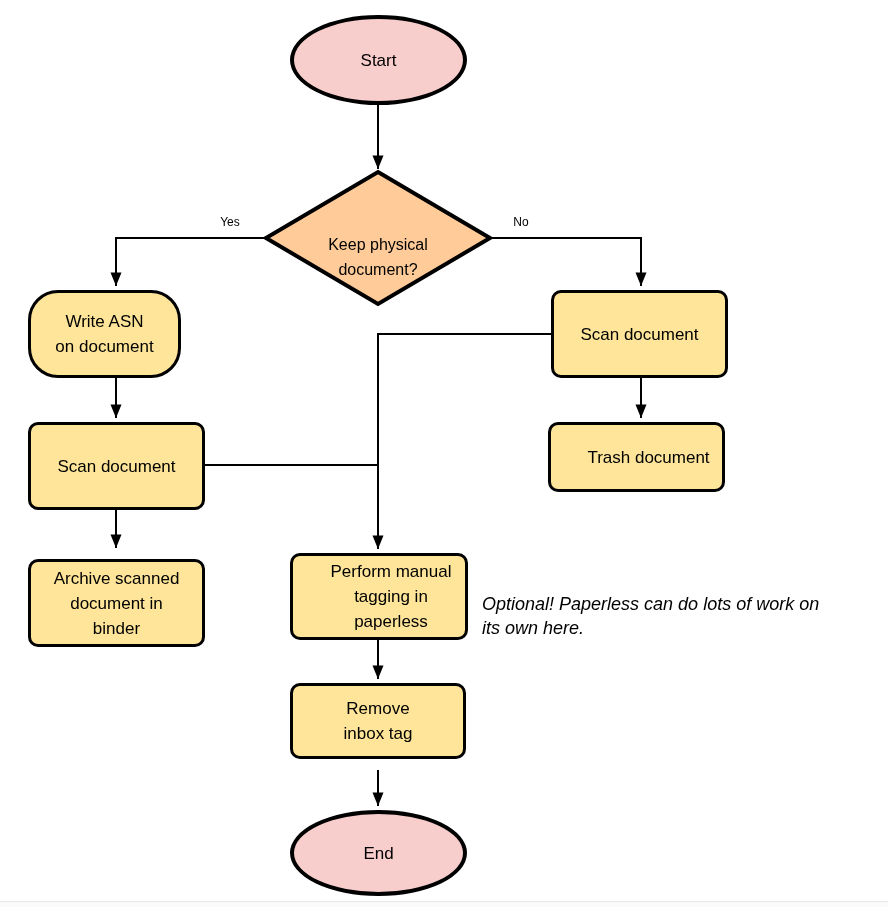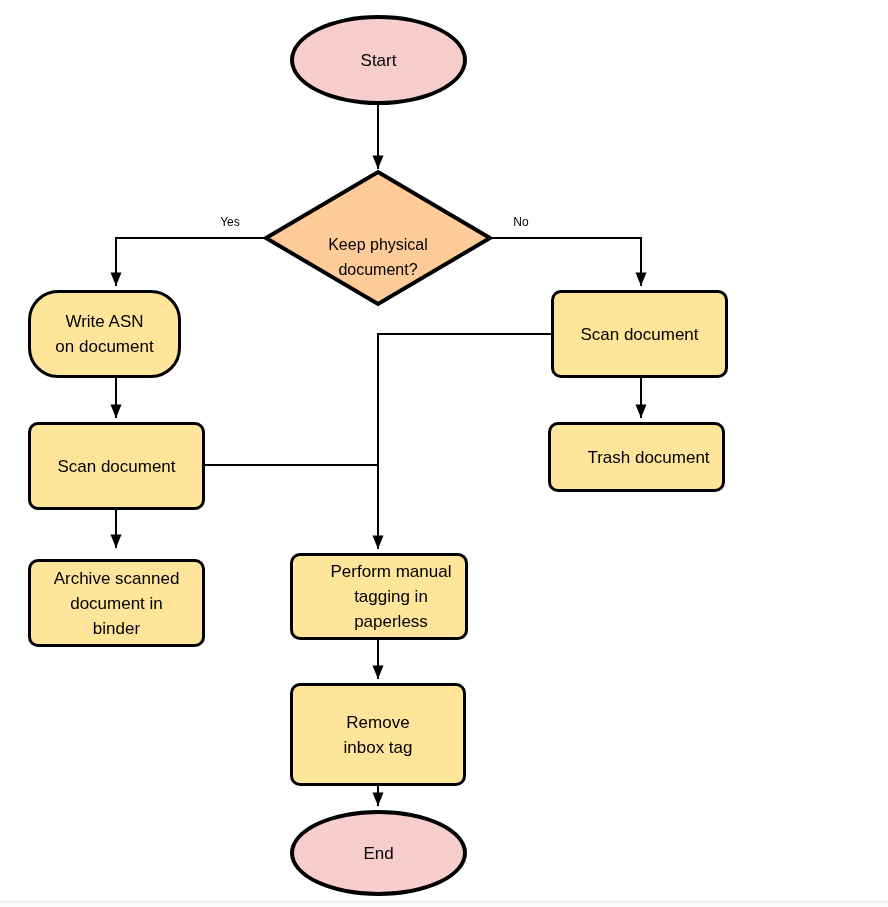--- a/index.html
+++ b/index.html
@@ -130,25 +130,27 @@
   </div>
   <div class="node process" style="left:548px; top:422px; width:177px; height:70px;padding-left:24px;">
     <span>Trash document</span>
   </div>
 
   <div class="node process" style="left:290px; top:553px; width:178px; height:87px;padding-left:24px;">
     <span>Perform manual
 tagging in
 paperless</span>
   </div>
-  <div class="node process" style="left:290px; top:683px; width:176px; height:103px;">
+  <div class="node process" style="left:290px; top:683px; width:176px; height:76px;">
     <span>Remove
 inbox tag</span>
   </div>
 
   <div class="node terminator" style="left:290px; top:810px; width:177px; height:86px;">
     <span>End</span>
   </div>
 
+  <div class="annotation" style="left:482px; top:592px;">Optional! Paperless can do lots of work on
+its own here.</div>
 
   <div class="bottom-strip"></div>
 
 </div>
 
 </body></html>

